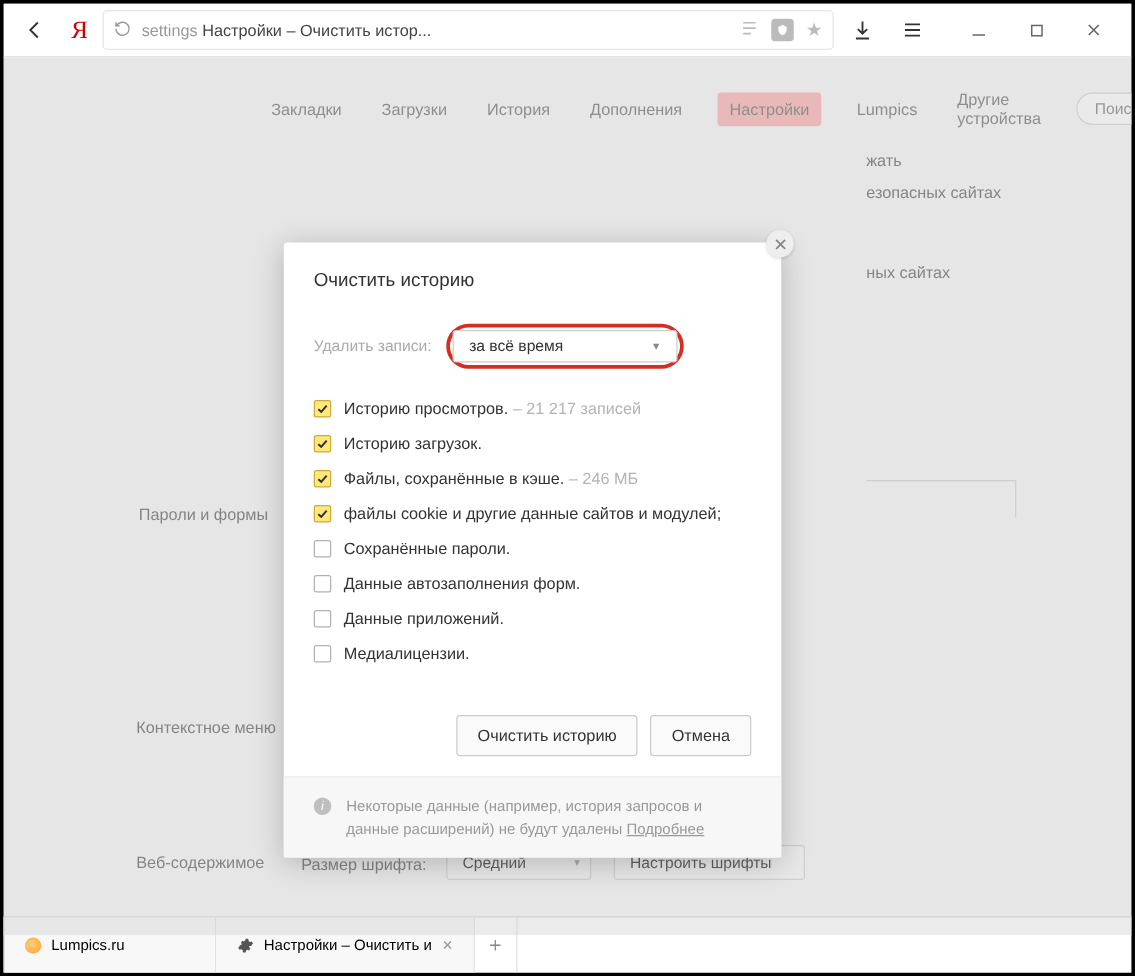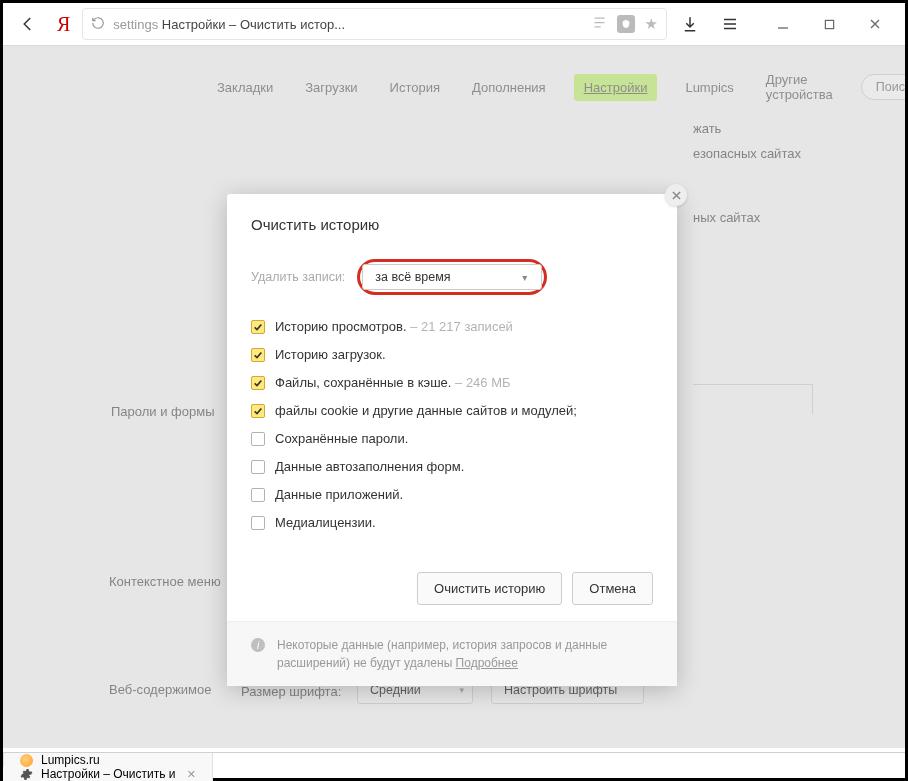--- a/index.html
+++ b/index.html
@@ -21,28 +21,28 @@
 .win-btns { display: flex; align-items: center; gap: 2px; margin-left: 8px; }
 .win-btn { width: 44px; height: 34px; display: flex; align-items: center; justify-content: center; color: #666; }
 
 
 .page { position: absolute; left: 0; right: 0; top: 43px; bottom: 30px; background: #f6f6f6; overflow: hidden; }
 .dim { position: absolute; inset: 0; background: rgba(210,210,210,0.45); z-index: 5; pointer-events: none; }
 
 
 .settings-tabs { position: absolute; top: 20px; left: 210px; right: 20px; display: flex; align-items: center; gap: 24px; font-size: 13px; color: #555; justify-content: space-between; }
 .settings-tabs .tab { padding: 6px 4px; }
-.settings-tabs .tab.active { background: #bef264; border-radius: 3px; padding: 6px 10px; text-decoration: underline; }
+.settings-tabs .tab.active { background: #fca5a5; border-radius: 3px; padding: 6px 10px; }
 .search-pill { margin-left: auto; border: 1px solid #ccc; border-radius: 14px; padding: 5px 14px; font-size: 12.5px; color: #666; background: #fefefe; }
 
 
 .bg-fragment { position: absolute; font-size: 13px; color: #444; }
 
 
-.modal { position: absolute; z-index: 10; left: 224px; top: 148px; width: 450px; background: #fff; box-shadow: 0 4px 24px rgba(0,0,0,.22); border-radius: 3px; }
+.modal { position: absolute; z-index: 10; left: 224px; top: 148px; width: 398px; background: #fff; box-shadow: 0 4px 24px rgba(0,0,0,.22); border-radius: 3px; }
 .modal-close { position: absolute; right: -10px; top: -10px; width: 22px; height: 22px; background: #eee; border-radius: 50%; color: #888; display: flex; align-items: center; justify-content: center; font-size: 12px; cursor: pointer; box-shadow: 0 1px 3px rgba(0,0,0,.15); }
 .modal-pad { padding: 22px 24px 16px; }
 .modal-title { font-size: 15px; color: #333; margin-bottom: 26px; }
 .row-delete { display: flex; align-items: center; gap: 12px; margin-bottom: 24px; }
 .row-delete-label { font-size: 12.5px; color: #aaa; }
 .sel-wrap { position: relative; border: 3px solid #d42e20; border-radius: 18px; padding: 2px; }
 .sel { border: 1px solid #ccc; border-radius: 3px; background: #fff; padding: 5px 30px 5px 12px; font-size: 12.5px; color: #333; appearance: none; -webkit-appearance: none; width: 180px; position: relative; display: inline-block; }
 .sel-arrow { position: absolute; right: 14px; top: 50%; transform: translateY(-50%); pointer-events: none; color: #888; font-size: 10px; }
 
 .checks { display: flex; flex-direction: column; gap: 13px; margin-bottom: 38px; }
@@ -57,21 +57,21 @@
 
 .foot-note { border-top: 1px solid #eee; background: #f7f7f7; padding: 14px 24px; display: flex; gap: 12px; align-items: flex-start; font-size: 12px; color: #999; line-height: 1.5; }
 .foot-note .info-ico { width: 14px; height: 14px; background: #bfbfbf; color: #fff; border-radius: 50%; display: inline-flex; align-items: center; justify-content: center; font-size: 10px; font-style: italic; flex-shrink: 0; margin-top: 2px; }
 .foot-note a { color: #999; text-decoration: underline; }
 
 
 .bg-select { border: 1px solid #ccc; border-radius: 3px; background: #fafafa; padding: 6px 26px 6px 12px; font-size: 12.5px; display: inline-flex; align-items: center; gap: 8px; position: relative; }
 .bg-select .arr { position: absolute; right: 8px; color: #888; font-size: 9px; }
 
 
-.taskbar { position: absolute; left: 0; right: 0; bottom: 0; height: 26px; background: #fff; border-top: 1px solid #d0d0d0; display: flex; align-items: stretch; font-size: 12px; flex-direction: column; }
+.taskbar { position: absolute; left: 0; right: 0; bottom: 0; height: 45px; background: #fff; border-top: 1px solid #d0d0d0; display: flex; align-items: stretch; font-size: 12px; }
 .task-item { display: flex; align-items: center; gap: 8px; padding: 0 16px; border-right: 1px solid #e1e1e1; min-width: 170px; max-width: 210px; background: #f8f8f8; }
 .task-item.first { border-left: 1px solid #e1e1e1; }
 .task-item .close-x { margin-left: auto; color: #999; font-size: 11px; cursor: pointer; }
 .task-txt { overflow: hidden; text-overflow: ellipsis; white-space: nowrap; }
 .fav1 { width: 13px; height: 13px; border-radius: 50%; background: radial-gradient(circle at 40% 40%, #ffcf7a, #ff9e2b); flex-shrink: 0; }
 .fav2 { width: 14px; height: 14px; display: inline-flex; align-items: center; justify-content: center; color: #555; flex-shrink: 0; }
 .new-tab { width: 34px; display: flex; align-items: center; justify-content: center; color: #888; font-size: 16px; border-right: 1px solid #e1e1e1; }
 </style>
 </head>
 <body>

